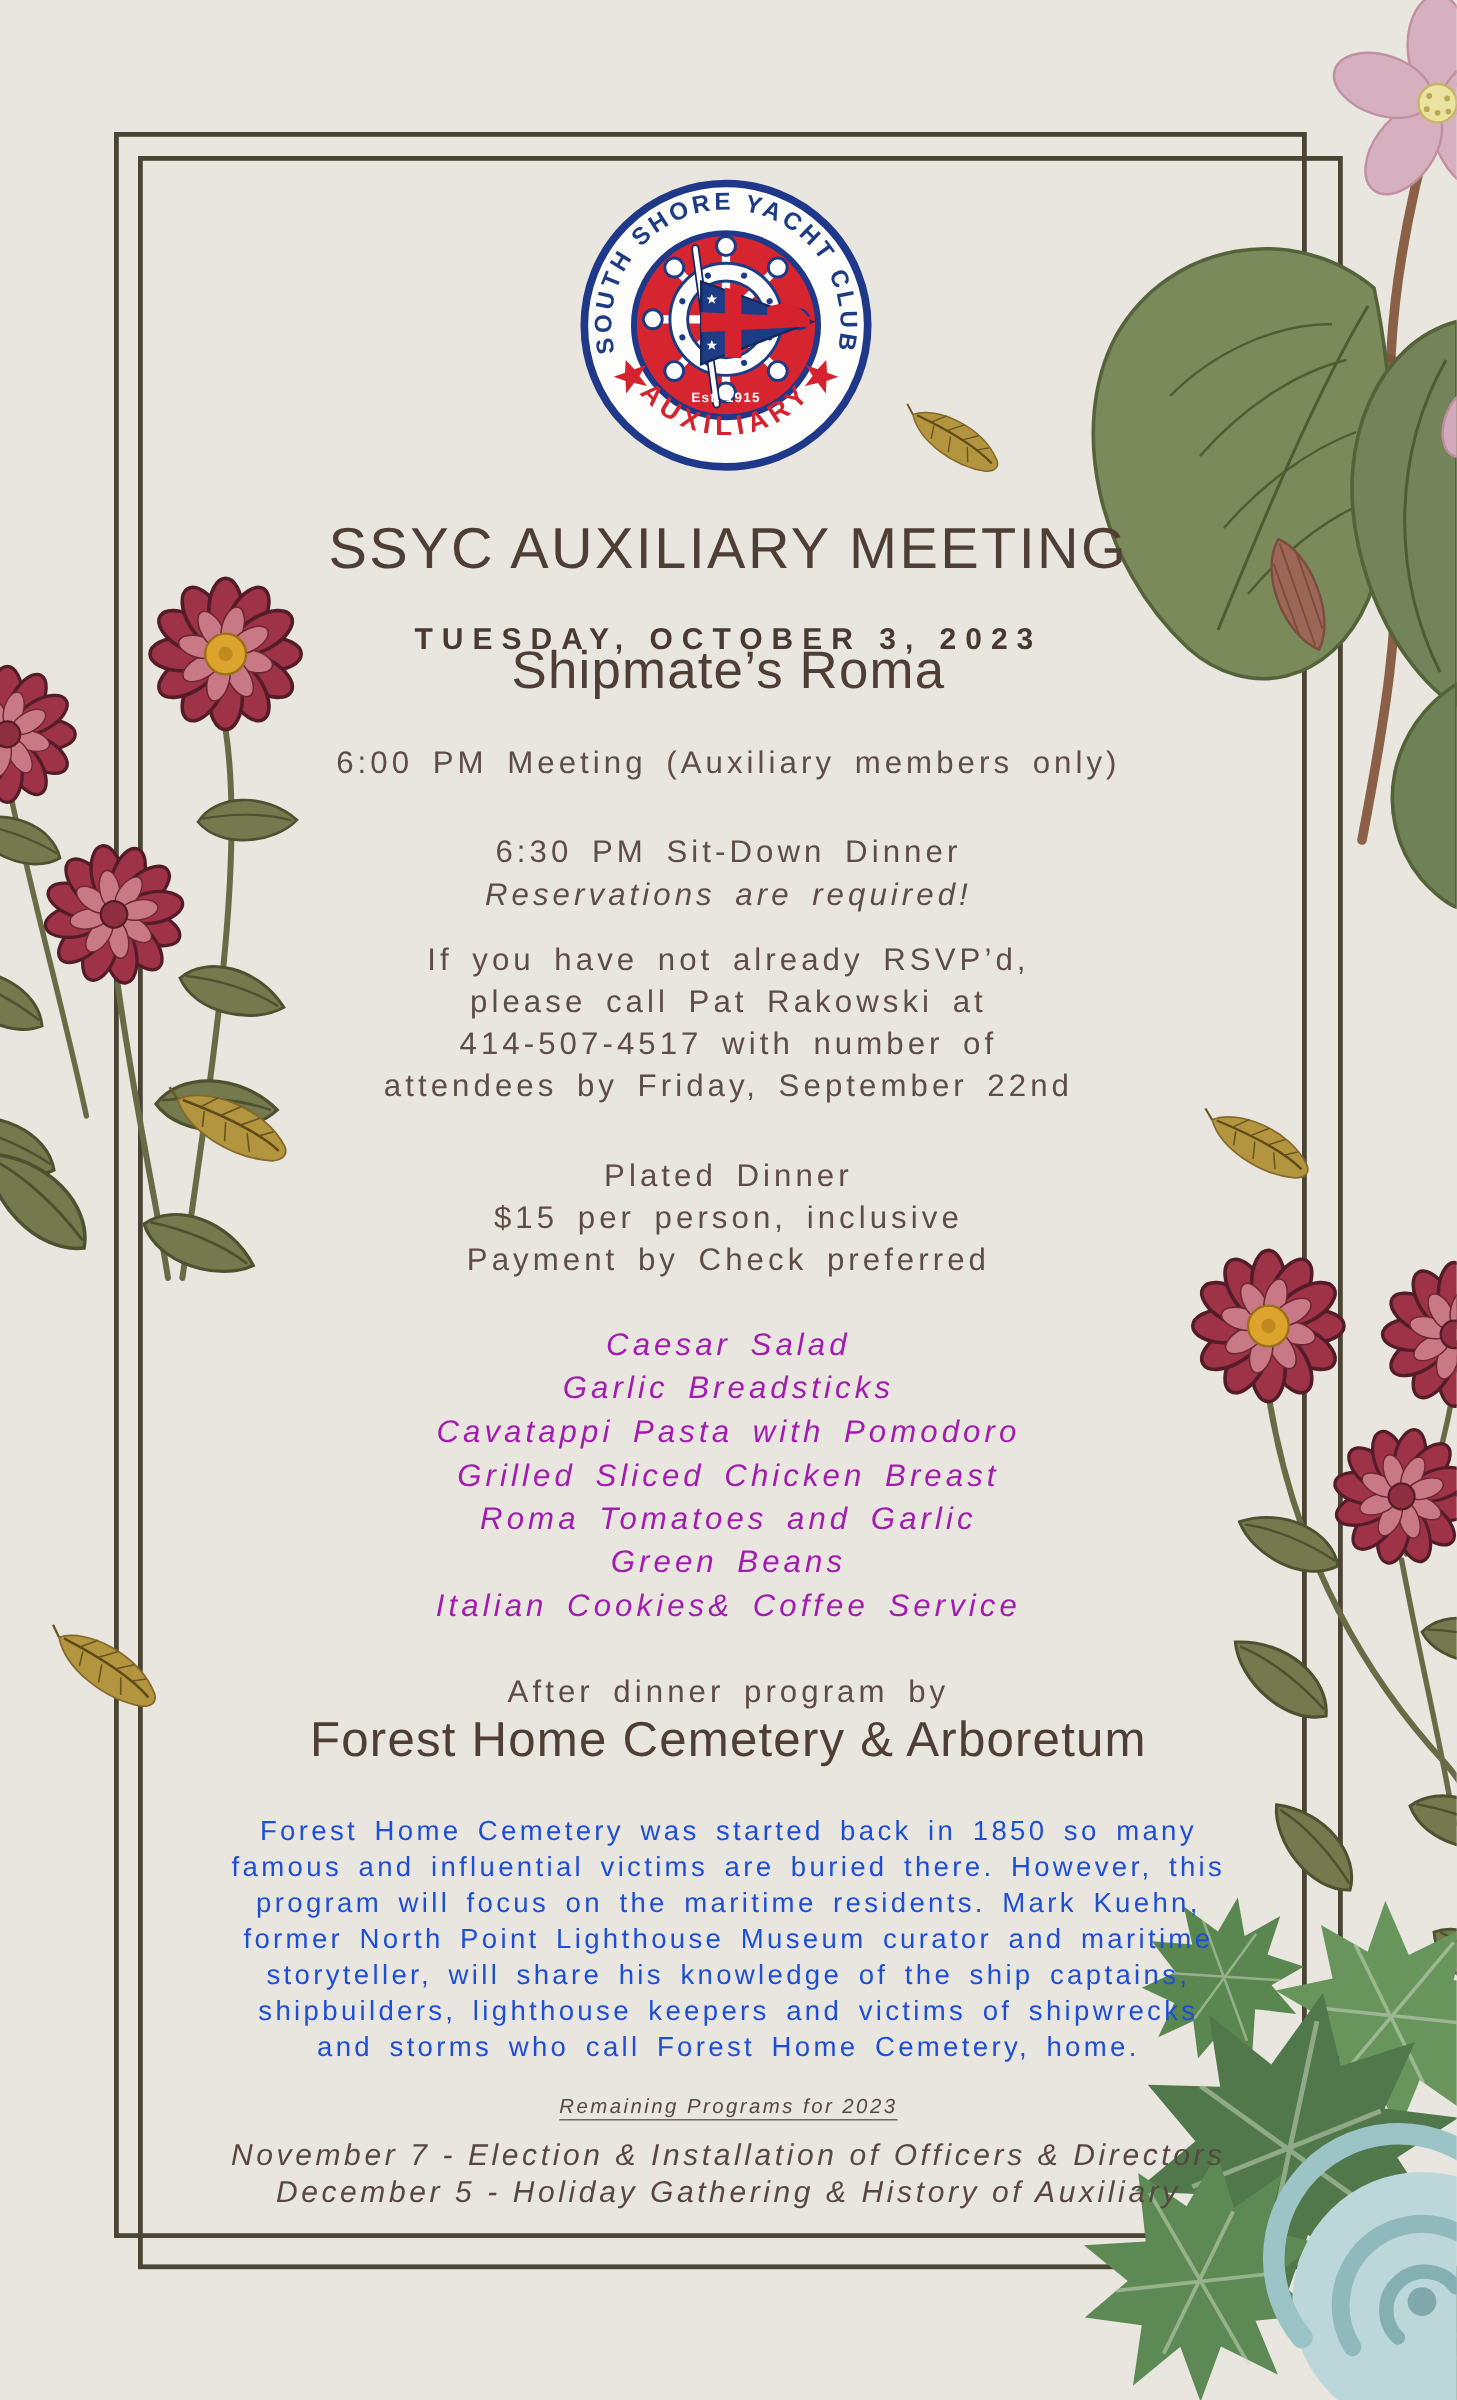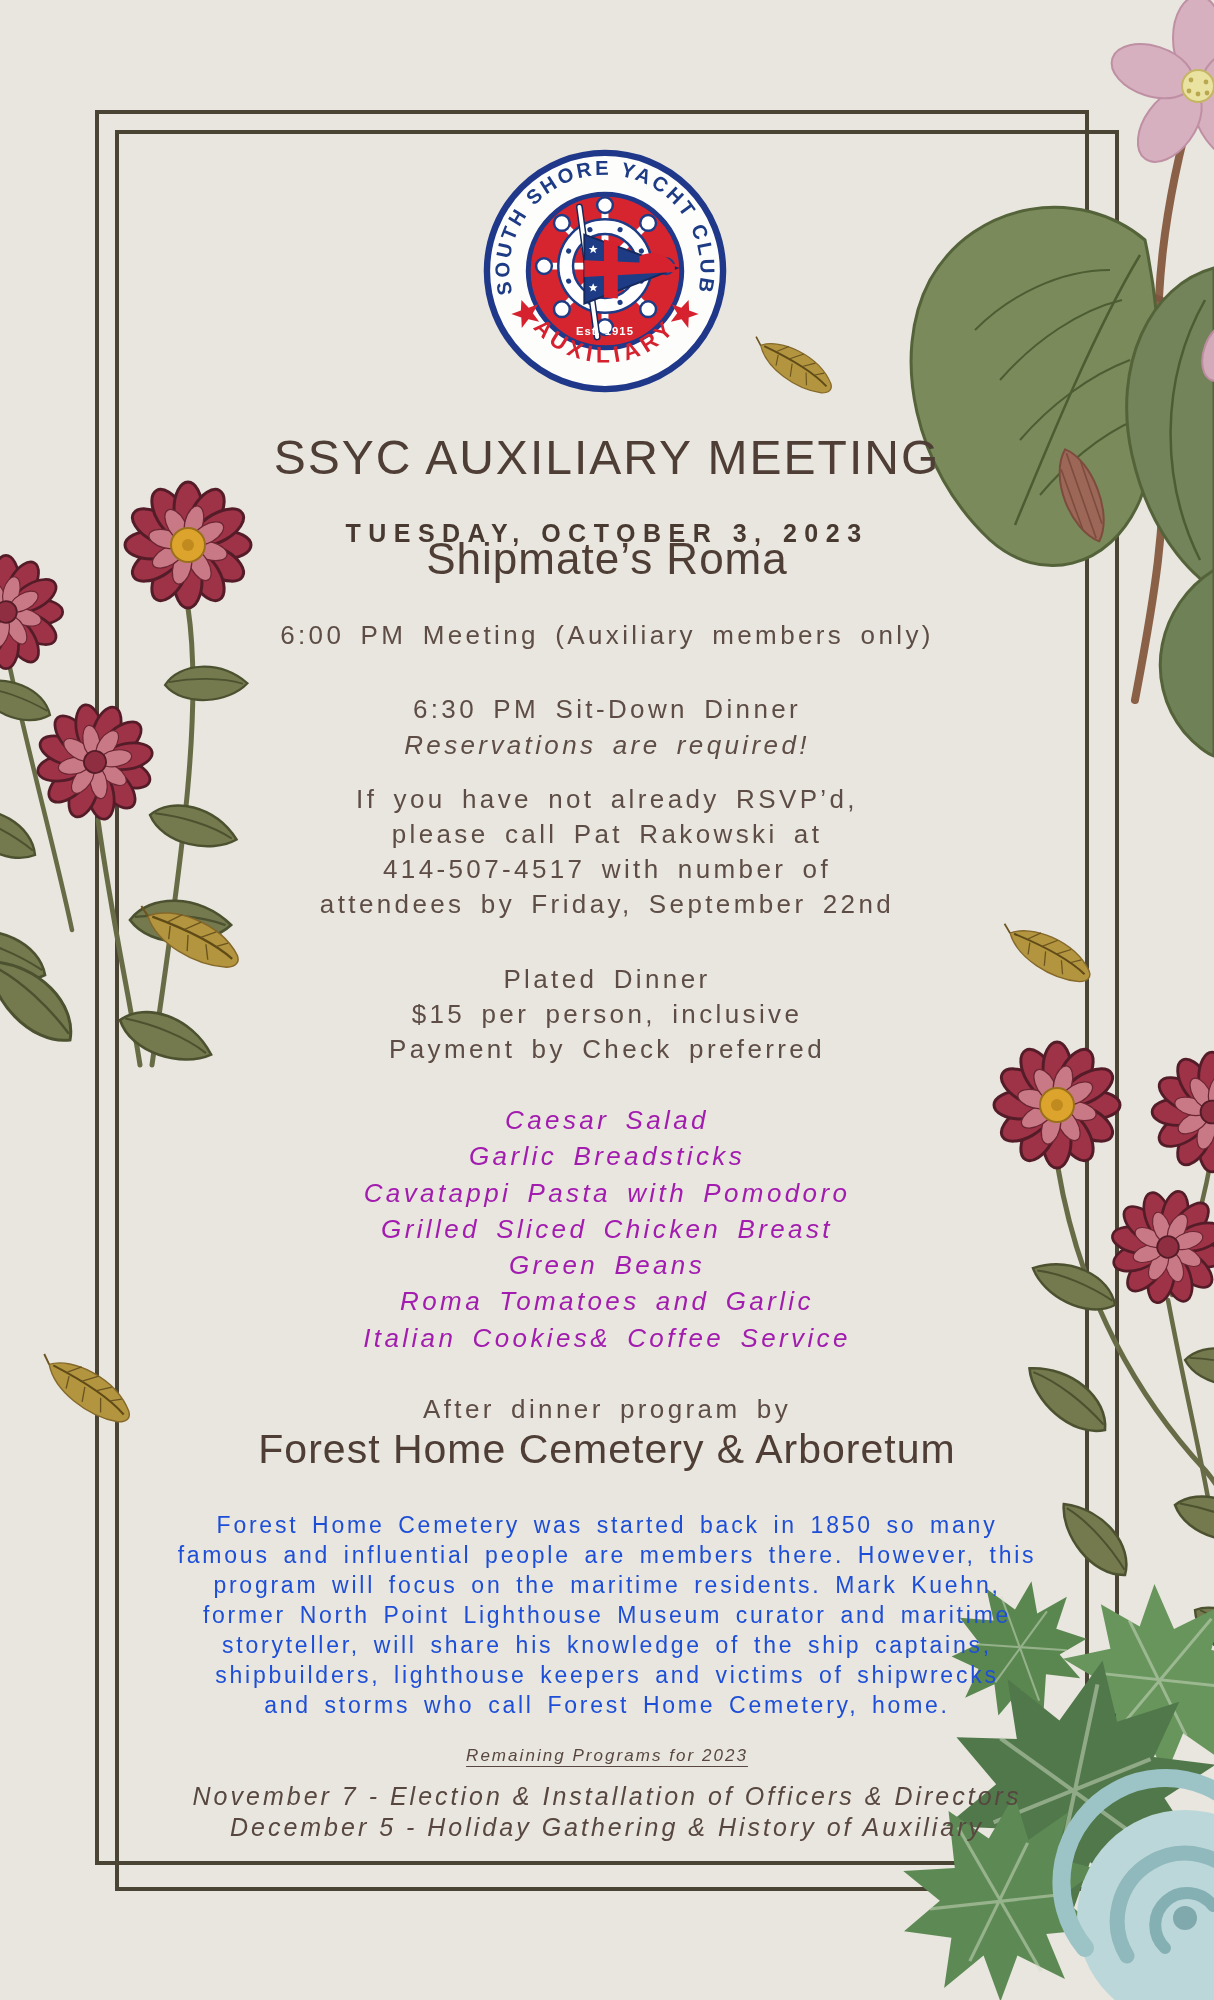--- a/index.html
+++ b/index.html
@@ -275,31 +275,31 @@
     <div class="body-line">Plated Dinner</div>
     <div class="body-line">$15 per person, inclusive</div>
     <div class="body-line">Payment by Check preferred</div>
   </div>
 
   <div class="blk" style="top:1102px;">
     <div class="menu-line">Caesar Salad</div>
     <div class="menu-line">Garlic Breadsticks</div>
     <div class="menu-line">Cavatappi Pasta with Pomodoro</div>
     <div class="menu-line">Grilled Sliced Chicken Breast</div>
+    <div class="menu-line">Roma Tomatoes and Garlic</div>
     <div class="menu-line">Green Beans</div>
-    <div class="menu-line">Roma Tomatoes and Garlic</div>
     <div class="menu-line">Italian Cookies&amp; Coffee Service</div>
   </div>
 
   <div class="blk body-line" style="top:1392px;">After dinner program by</div>
   <div class="blk serif program-name" style="top:1426px;">Forest Home Cemetery &amp; Arboretum</div>
 
   <div class="blk wide" style="top:1510px;">
     <div class="para-line">Forest Home Cemetery was started back in 1850 so many</div>
-    <div class="para-line">famous and influential people are members there. However, this</div>
+    <div class="para-line">famous and influential victims are buried there. However, this</div>
     <div class="para-line">program will focus on the maritime residents. Mark Kuehn,</div>
     <div class="para-line">former North Point Lighthouse Museum curator and maritime</div>
     <div class="para-line">storyteller, will share his knowledge of the ship captains,</div>
     <div class="para-line">shipbuilders, lighthouse keepers and victims of shipwrecks</div>
     <div class="para-line">and storms who call Forest Home Cemetery, home.</div>
   </div>
 
   <div class="blk wide rem-head" style="top:1746px;">Remaining Programs for 2023</div>
   <div class="blk wide" style="top:1781px;">
     <div class="rem-line">November 7 - Election &amp; Installation of Officers &amp; Directors</div>

